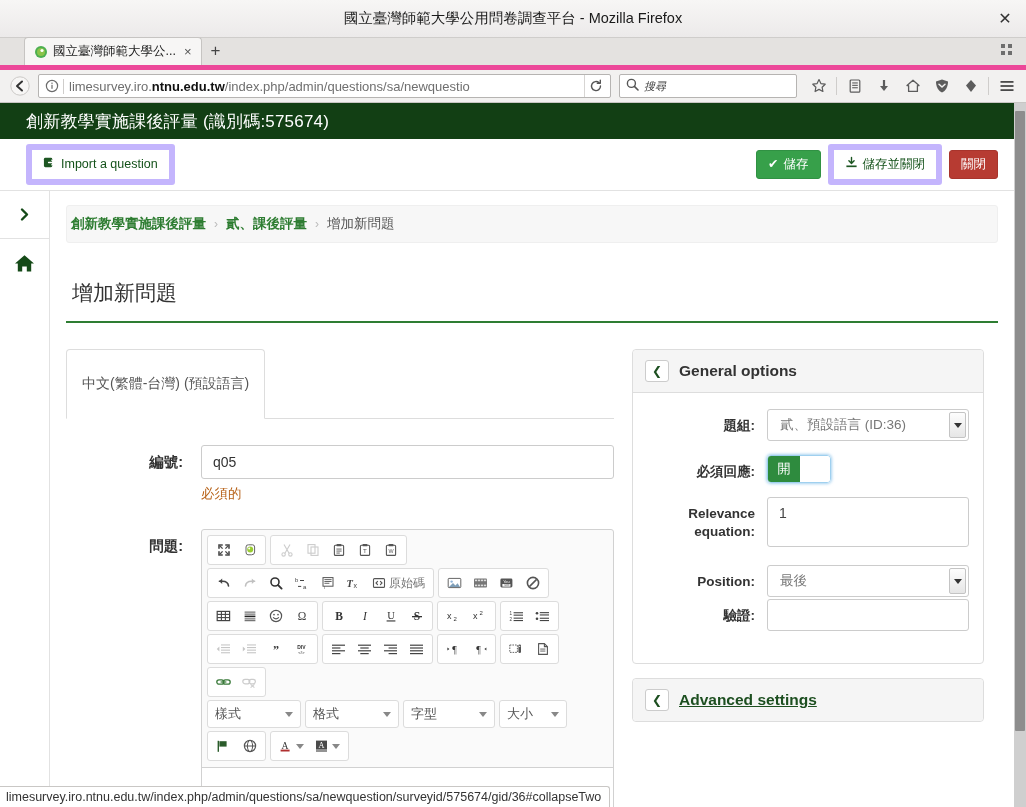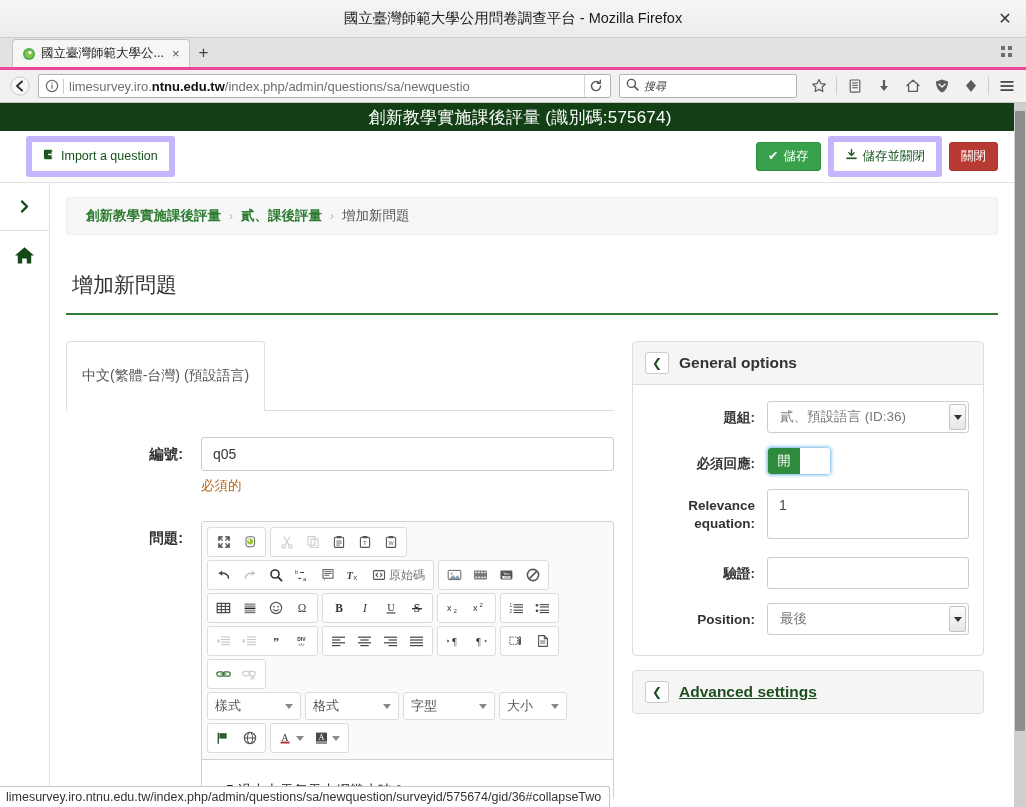--- a/index.html
+++ b/index.html
@@ -31,24 +31,24 @@
   .win-close {
     position: absolute; right: 8px; top: 50%; transform: translateY(-50%);
     width: 26px; height: 26px; display:flex; align-items:center; justify-content:center;
     font-size: 16px; color: #333; cursor: pointer;
   }
 
   .tabstrip {
     height: 32px;
     background: #e4e2e0;
     display: flex; align-items: flex-end;
-    padding-left: 12px;
+    padding-left: 24px;
     position: relative;
     flex: 0 0 auto;
-    border-bottom: 3px solid #ec4899;
+    border-bottom: 5px solid #ec4899;
   }
   .tab {
     height: 28px;
     background: #f7f6f5;
     border: 1px solid #c6c4c2;
     border-bottom: none;
     border-radius: 4px 4px 0 0;
     display: flex; align-items: center;
     padding: 0 6px 0 8px;
     gap: 5px;
@@ -127,22 +127,22 @@
     flex: 1 1 auto; position: relative; background: #fff;
     overflow: hidden;
   }
   .page {
     position:absolute; top:0; left:0; right:12px; bottom:0;
     background: #fff; overflow:hidden;
   }
 
   
   .ls-topbar {
-    height: 28px; background: #123f14; color:#fff;
-    display:flex; align-items:center; padding-left: 26px; justify-content: center;
+    height: 36px; background: #123f14; color:#fff;
+    display:flex; align-items:center; padding-left: 26px;
   }
   .ls-topbar-title { font-size: 17px; font-weight: normal; letter-spacing:0.2px; }
 
   .ls-toolbar {
     height: 52px; background: #fff; border-bottom: 1px solid #e2e2e2;
     display:flex; align-items:center; padding: 0 16px 0 26px;
     position: relative;
   }
   .btn {
     font-size: 12.5px; border-radius: 3px; cursor:pointer;
@@ -163,21 +163,21 @@
   .side-btn {
     height: 48px; display:flex; align-items:center; justify-content:center;
     color: #154a18; cursor:pointer;
   }
   .side-btn.bordered { border-bottom: 1px solid #e2e2e2; }
 
   .ls-main { flex: 1 1 auto; padding: 14px 16px 0 16px; overflow:hidden; }
 
   .breadcrumb {
     background: #f7f7f7; border:1px solid #efefef; border-radius: 3px;
-    padding: 9px 19px; font-size: 13.5px; color: #777;
+    padding: 9px 4px; font-size: 13.5px; color: #777;
     display:flex; align-items:center; gap:8px;
   }
   .crumb-link { color: #2e7d32; font-weight: bold; cursor:pointer; }
   .crumb-sep { color: #bbb; font-size: 12px; }
   .crumb-cur { color: #555; }
 
   .panel-title {
     margin: 36px 0 0 0; padding: 0 0 14px 6px;
     font-size: 21px; color: #333; font-weight: normal;
     border-bottom: 2px solid #2e7d32;
@@ -979,39 +979,39 @@
                     </div>
                   </div>
 
                   <div class="orow">
                     <div class="olabel">Relevance equation:</div>
                     <div class="ofield">
                       <textarea class="ta" style="">1</textarea>
                     </div>
                   </div>
 
-                  <div class="orow">
-                    <div class="olabel">驗證:</div>
-                    <div class="ofield">
-                      <input class="textinput" style="height: 32px;" type="text" value="">
-                    </div>
-                  </div>
-
                   <div class="orow" style="margin-bottom:2px">
                     <div class="olabel">Position:</div>
                     <div class="ofield">
                       <div class="select-native">
                         <span>最後</span>
                         <span class="select-arrow">
                           <span class="caret-sm" style="border-top-color:#333"></span>
                         </span>
                       </div>
                     </div>
                   </div>
 
+                  <div class="orow">
+                    <div class="olabel">驗證:</div>
+                    <div class="ofield">
+                      <input class="textinput" style="height: 32px;" type="text" value="">
+                    </div>
+                  </div>
+
                 </div>
               </div>
 
               <div class="card">
                 <div class="card-head" style="border-bottom:none;border-radius:4px">
                   <span class="collapse-chip">❮</span>
                   <span class="card-head-link">Advanced settings</span>
                 </div>
               </div>
 

